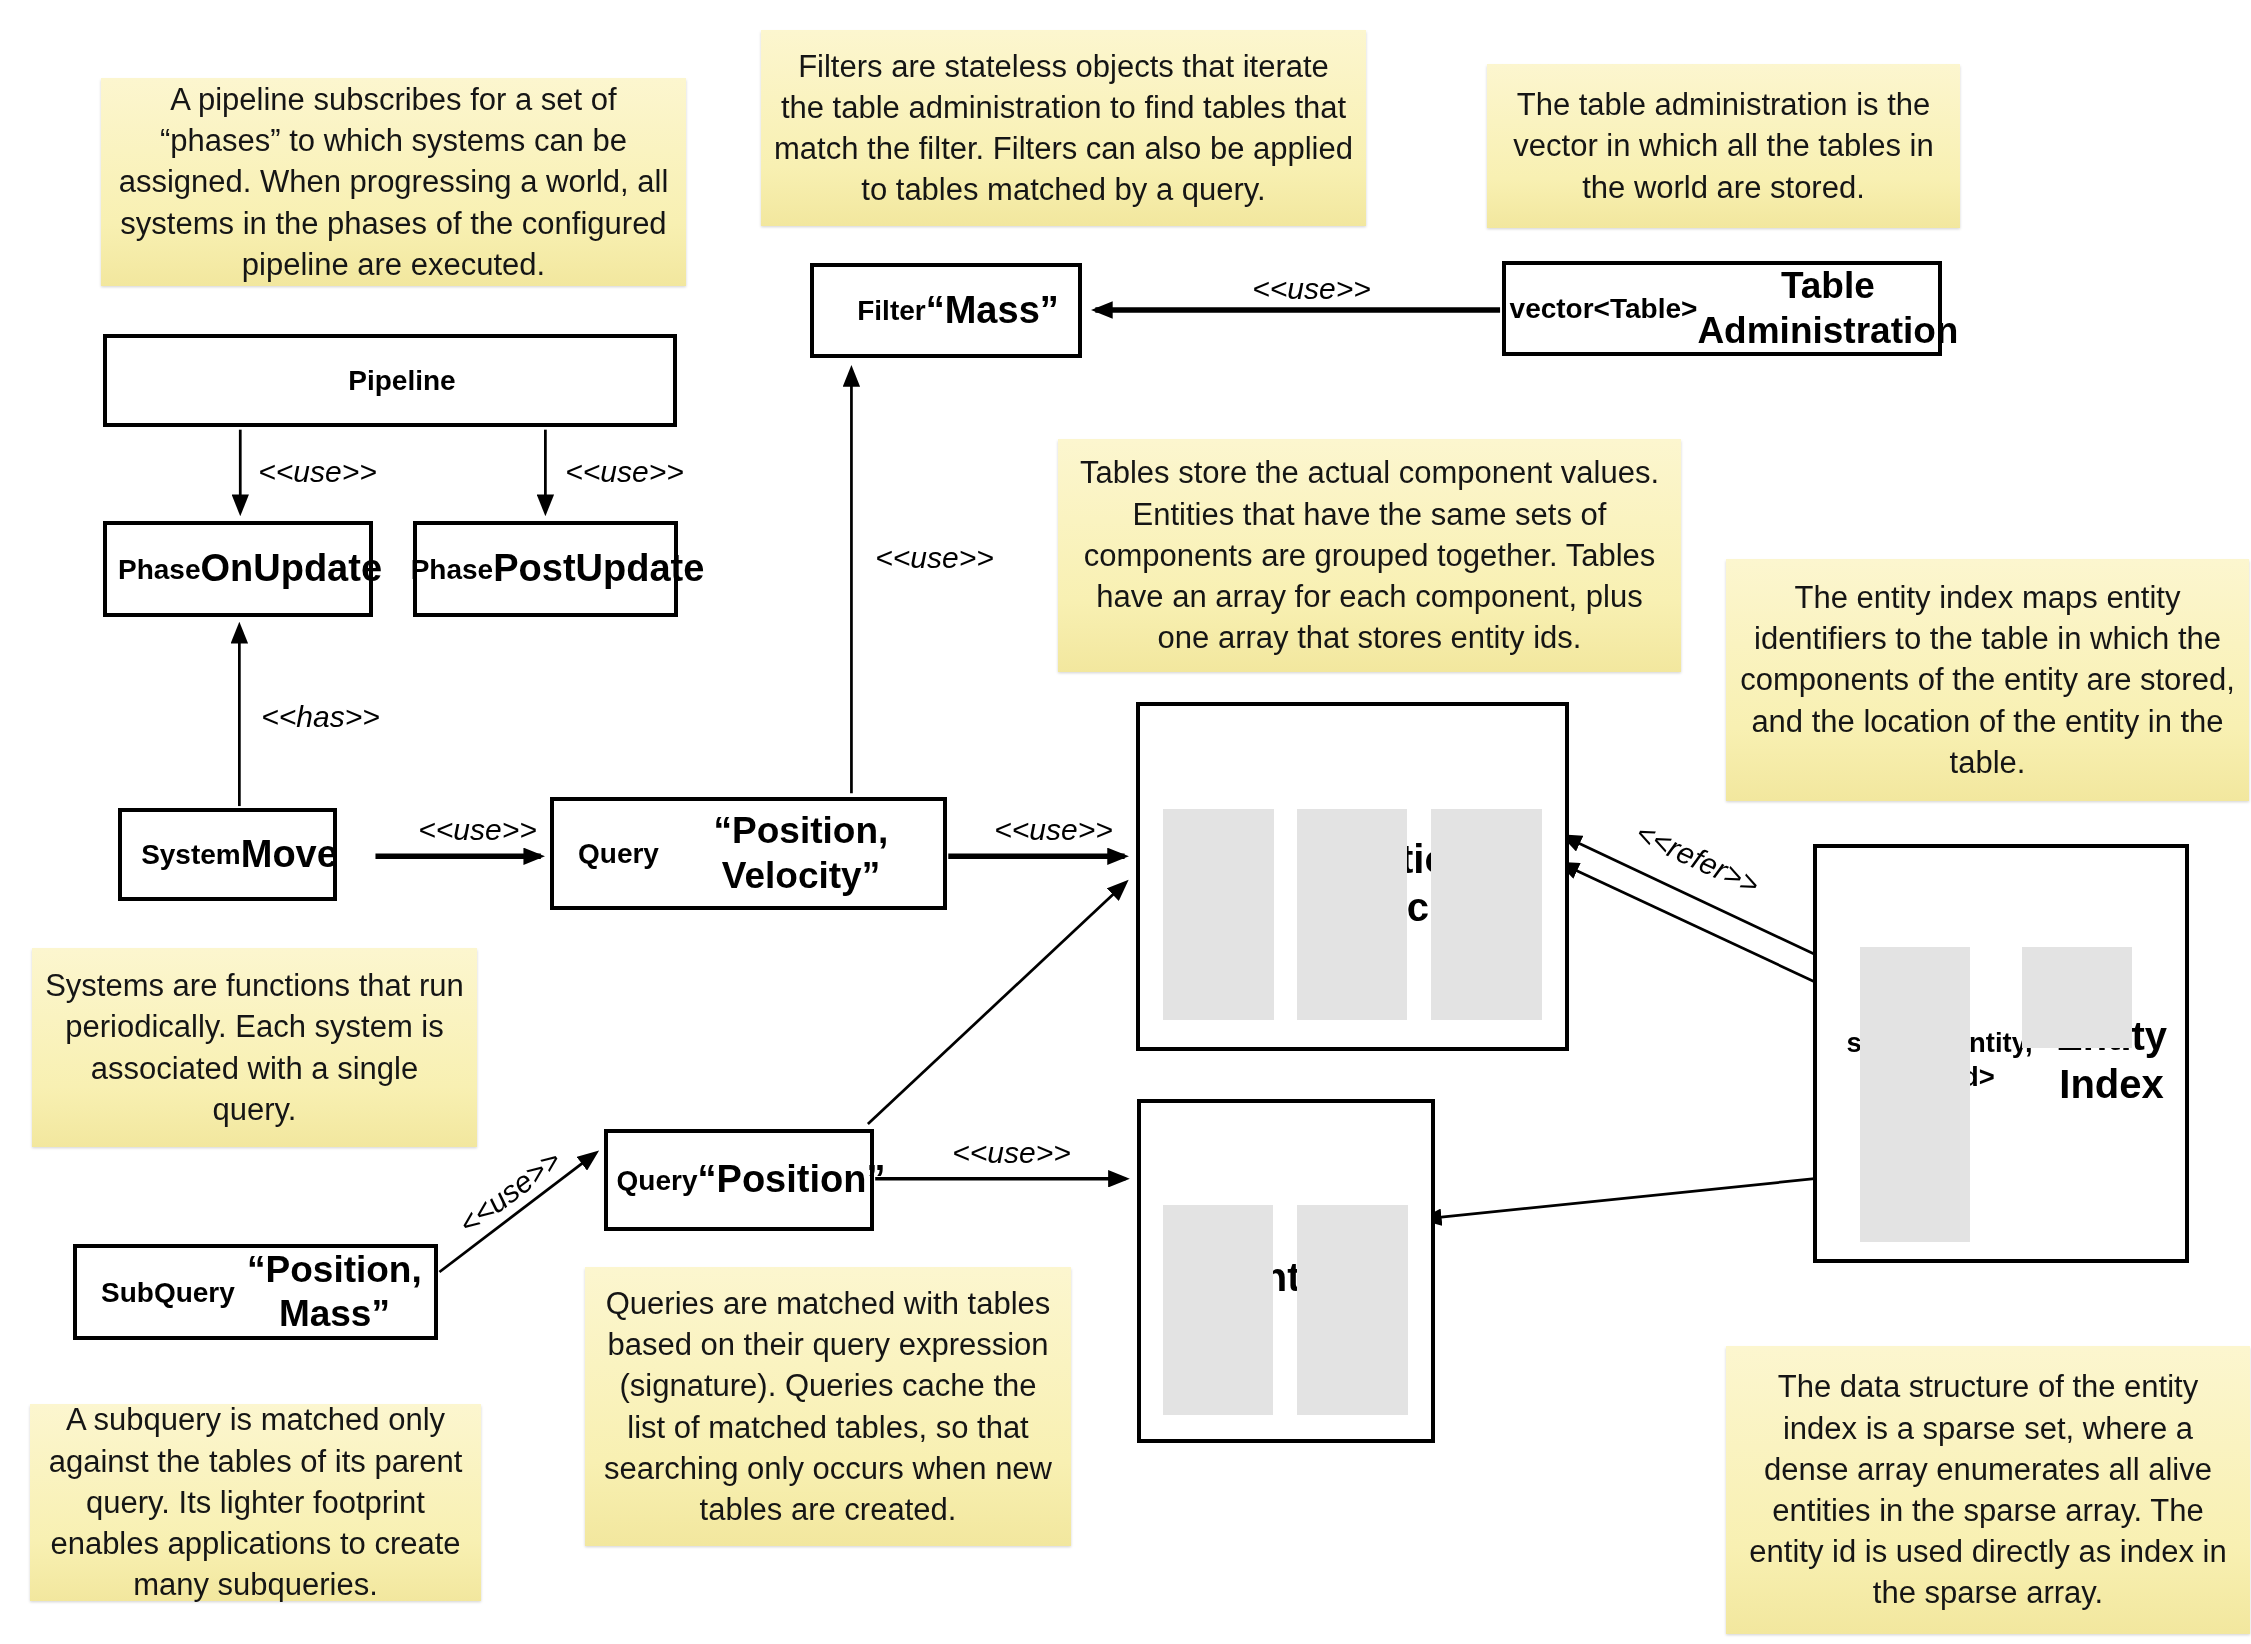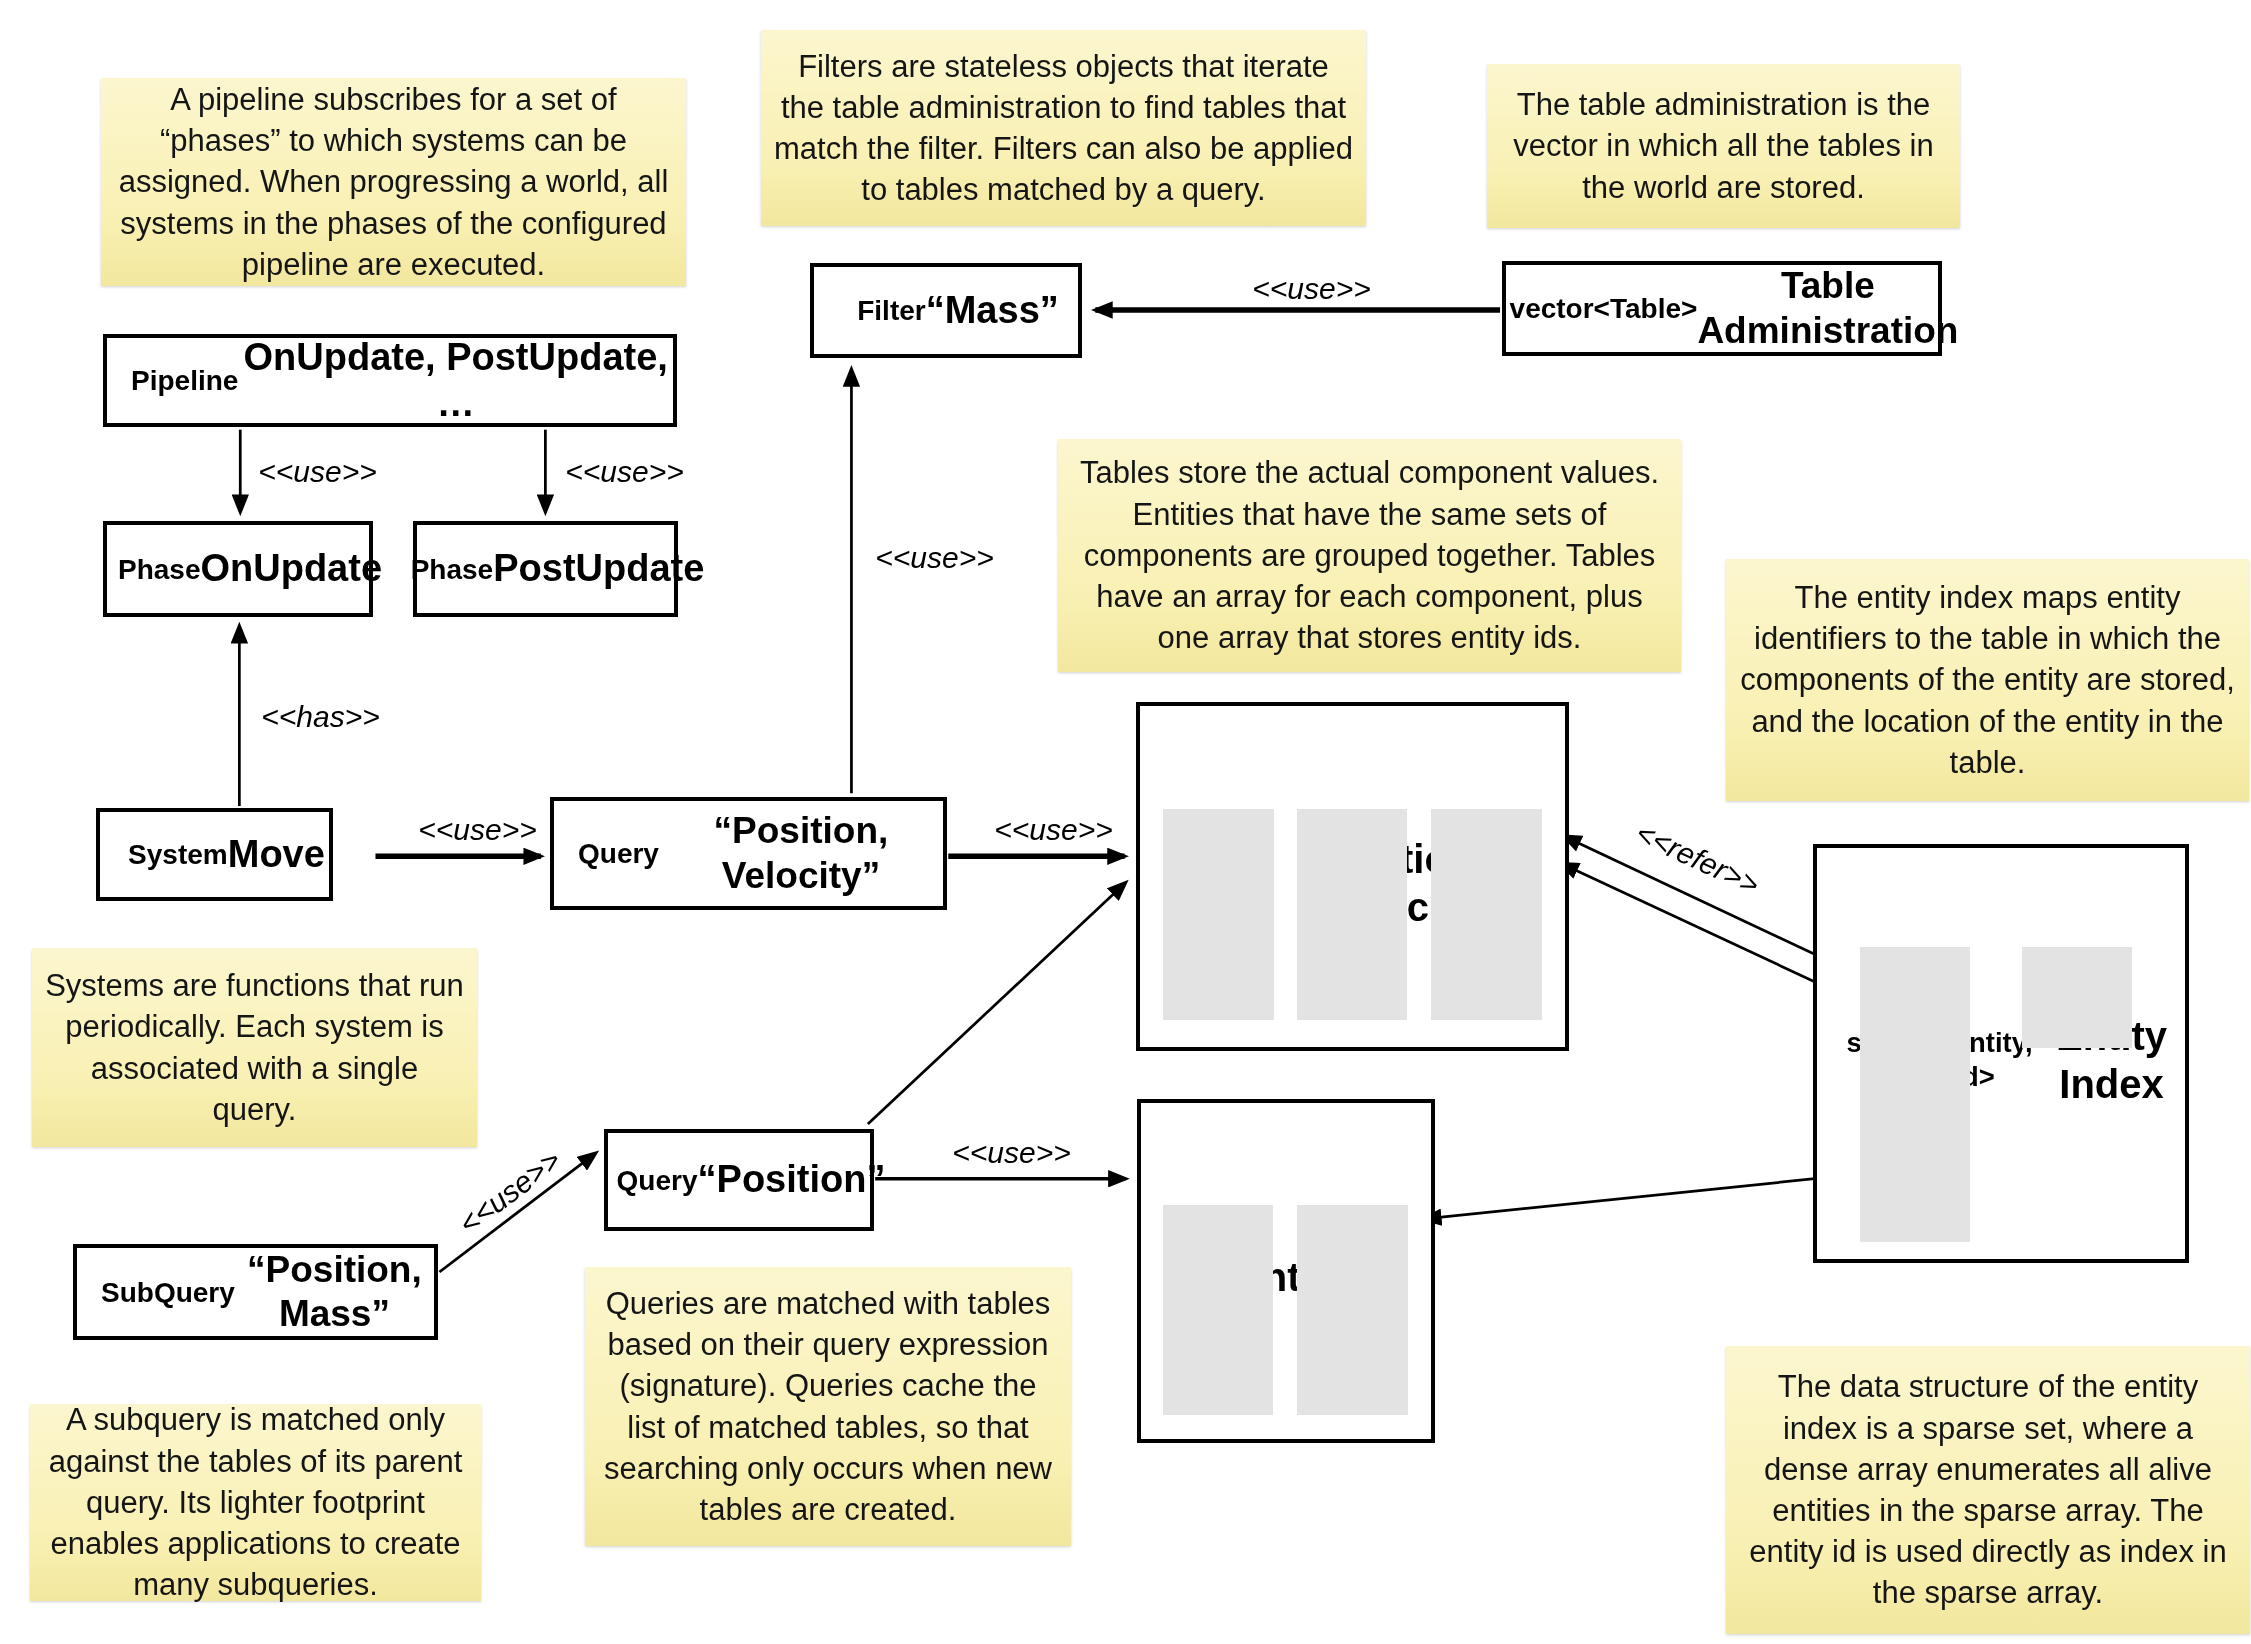--- a/index.html
+++ b/index.html
@@ -65,34 +65,33 @@
   <div class="note" style="left:1487px;top:64px;width:473px;height:164px;">The table administration is the vector in which all the tables in the world are stored.</div>
   <div class="note" style="left:1058px;top:439px;width:623px;height:233px;">Tables store the actual component values. Entities that have the same sets of components are grouped together. Tables have an array for each component, plus one array that stores entity ids.</div>
   <div class="note" style="left:1726px;top:559px;width:523px;height:242px;">The entity index maps entity identifiers to the table in which the components of the entity are stored, and the location of the entity in the table.</div>
   <div class="note" style="left:16px;top:948px;width:445px;height:199px;margin-left:16px;">Systems are functions that run periodically. Each system is associated with a single query.</div>
   <div class="note" style="left:585px;top:1267px;width:486px;height:279px;">Queries are matched with tables based on their query expression (signature). Queries cache the list of matched tables, so that searching only occurs when new tables are created.</div>
   <div class="note" style="left:30px;top:1404px;width:451px;height:197px;">A subquery is matched only against the tables of its parent query. Its lighter footprint enables applications to create many subqueries.</div>
   <div class="note" style="left:1726px;top:1346px;width:524px;height:288px;">The data structure of the entity index is a sparse set, where a dense array enumerates all alive entities in the sparse array. The entity id is used directly as index in the sparse array.</div>
 
   <div class="node" style="left:103px;top:334px;width:574px;height:93px;">
     <div class="stereo">Pipeline</div>
-    <div class="name">OnUpdate, PostUpdate, …</div>
   </div>
 
   <div class="node" style="left:103px;top:521px;width:270px;height:96px;">
     <div class="stereo">Phase</div>
     <div class="name">OnUpdate</div>
   </div>
 
   <div class="node" style="left:413px;top:521px;width:265px;height:96px;">
     <div class="stereo">Phase</div>
     <div class="name">PostUpdate</div>
   </div>
 
-  <div class="node" style="left:96px;top:808px;width:237px;height:93px;">
+  <div class="node" style="left:118px;top:808px;width:219px;height:93px;">
     <div class="stereo">System</div>
     <div class="name">Move</div>
   </div>
 
   <div class="node" style="left:550px;top:797px;width:397px;height:113px;">
     <div class="stereo">Query</div>
     <div class="name" style="font-size:37px;">“Position, Velocity”</div>
   </div>
 
   <div class="node" style="left:810px;top:263px;width:272px;height:95px;">

